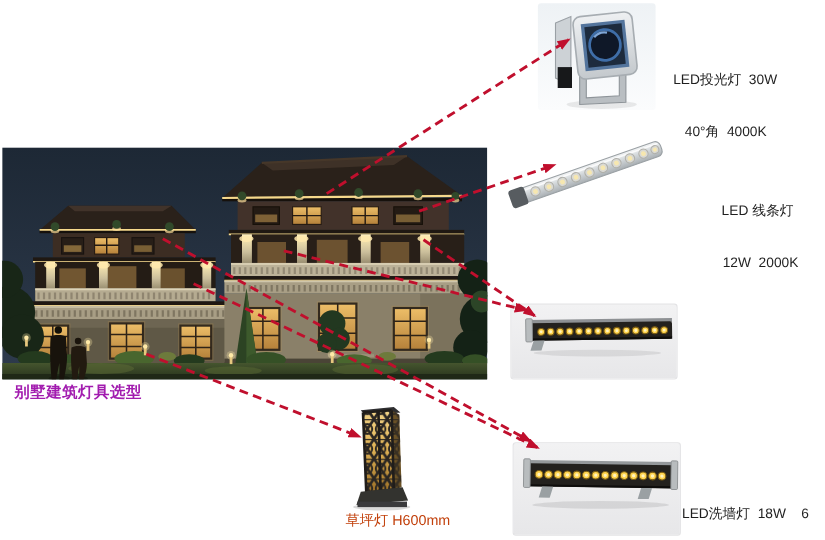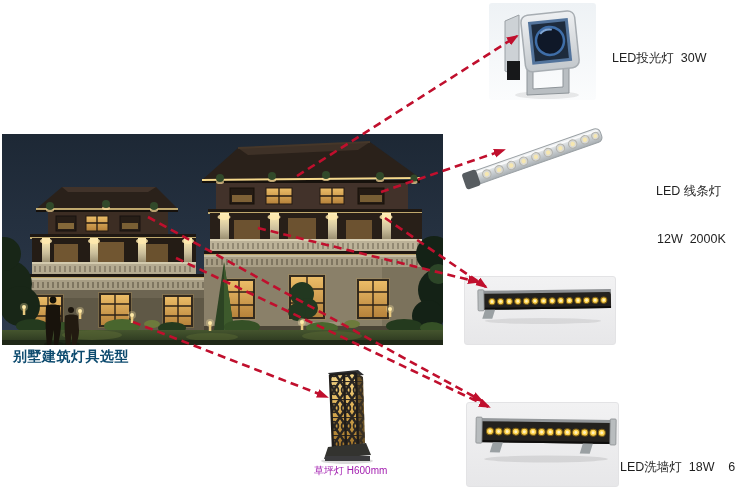--- a/index.html
+++ b/index.html
@@ -6,24 +6,24 @@
   .canvas{
     position:relative;width:750px;height:491px;background:#ffffff;overflow:hidden;
     font-family:"Liberation Sans","DejaVu Sans",sans-serif;
   }
   .abs{position:absolute;}
   .photo-box{position:absolute;border-radius:3px;}
   .gray-box{background:linear-gradient(#f2f2f3,#e7e7e9);border:1px solid #e3e3e5;}
   .blue-box{background:linear-gradient(#eef2f5,#fbfcfd);}
   .label{position:absolute;color:#1f1f1f;font-size:12.5px;line-height:1.28;white-space:pre;}
   .label .l2{padding-left:1px;}
-  .caption{position:absolute;color:#a21caf;font-size:10px;white-space:pre;text-align:right;}
+  .caption{position:absolute;color:#c2410c;font-size:13px;white-space:pre;text-align:right;}
   .title{
     position:absolute;left:13px;top:348px;font-size:14px;font-weight:bold;
-    color:#0c4a6e;letter-spacing:0.5px;white-space:pre;
+    color:#a21caf;letter-spacing:0.5px;white-space:pre;
   }
   .arrow-layer{position:absolute;left:0;top:0;width:750px;height:491px;pointer-events:none;z-index:9;}
   .building{position:absolute;left:2px;top:134px;width:441px;height:211px;z-index:1;}
   svg{display:block;}
 </style>
 </head>
 <body>
 
 <div class="canvas">
 
@@ -271,22 +271,23 @@
       <rect x="18" y="58" width="13" height="19" fill="#17181a"></rect>
       <g transform="rotate(-6 60 38)">
         <rect x="34" y="10" width="54" height="57" rx="7" fill="url(#flg)" stroke="#a7adb2" stroke-width="1.5"></rect>
         <rect x="41" y="17" width="40" height="43" fill="#53749c"></rect>
         <rect x="44" y="20" width="34" height="37" fill="#1d2b3d"></rect>
         <circle cx="61" cy="38" r="14" fill="#0f1828" stroke="#3f6ea8" stroke-width="2.5"></circle>
         <path d="M52,30 A12,12 0 0 1 64,27" stroke="#7fa6d6" stroke-width="2" fill="none"></path>
       </g>
     </svg>
   </div>
-  <div class="label" style="left:612px;top:18px;text-align:center;">
+  <div class="label" style="left:612px;top:32px;text-align:center;">
     <div>LED投光灯  30W</div>
+    <div class="l2">40°角  4000K</div>
   </div>
 
   <div class="abs" style="left:452px;top:124px;width:160px;height:80px;">
     <svg width="160" height="80" viewBox="0 0 160 80">
       <defs>
         <linearGradient id="slv" x1="0" y1="0" x2="0" y2="1">
           <stop offset="0" stop-color="#f4f6f7"></stop>
             <stop offset="0.5" stop-color="#cdd2d5"></stop>
             <stop offset="1" stop-color="#a8aeb2"></stop>
         </linearGradient>

